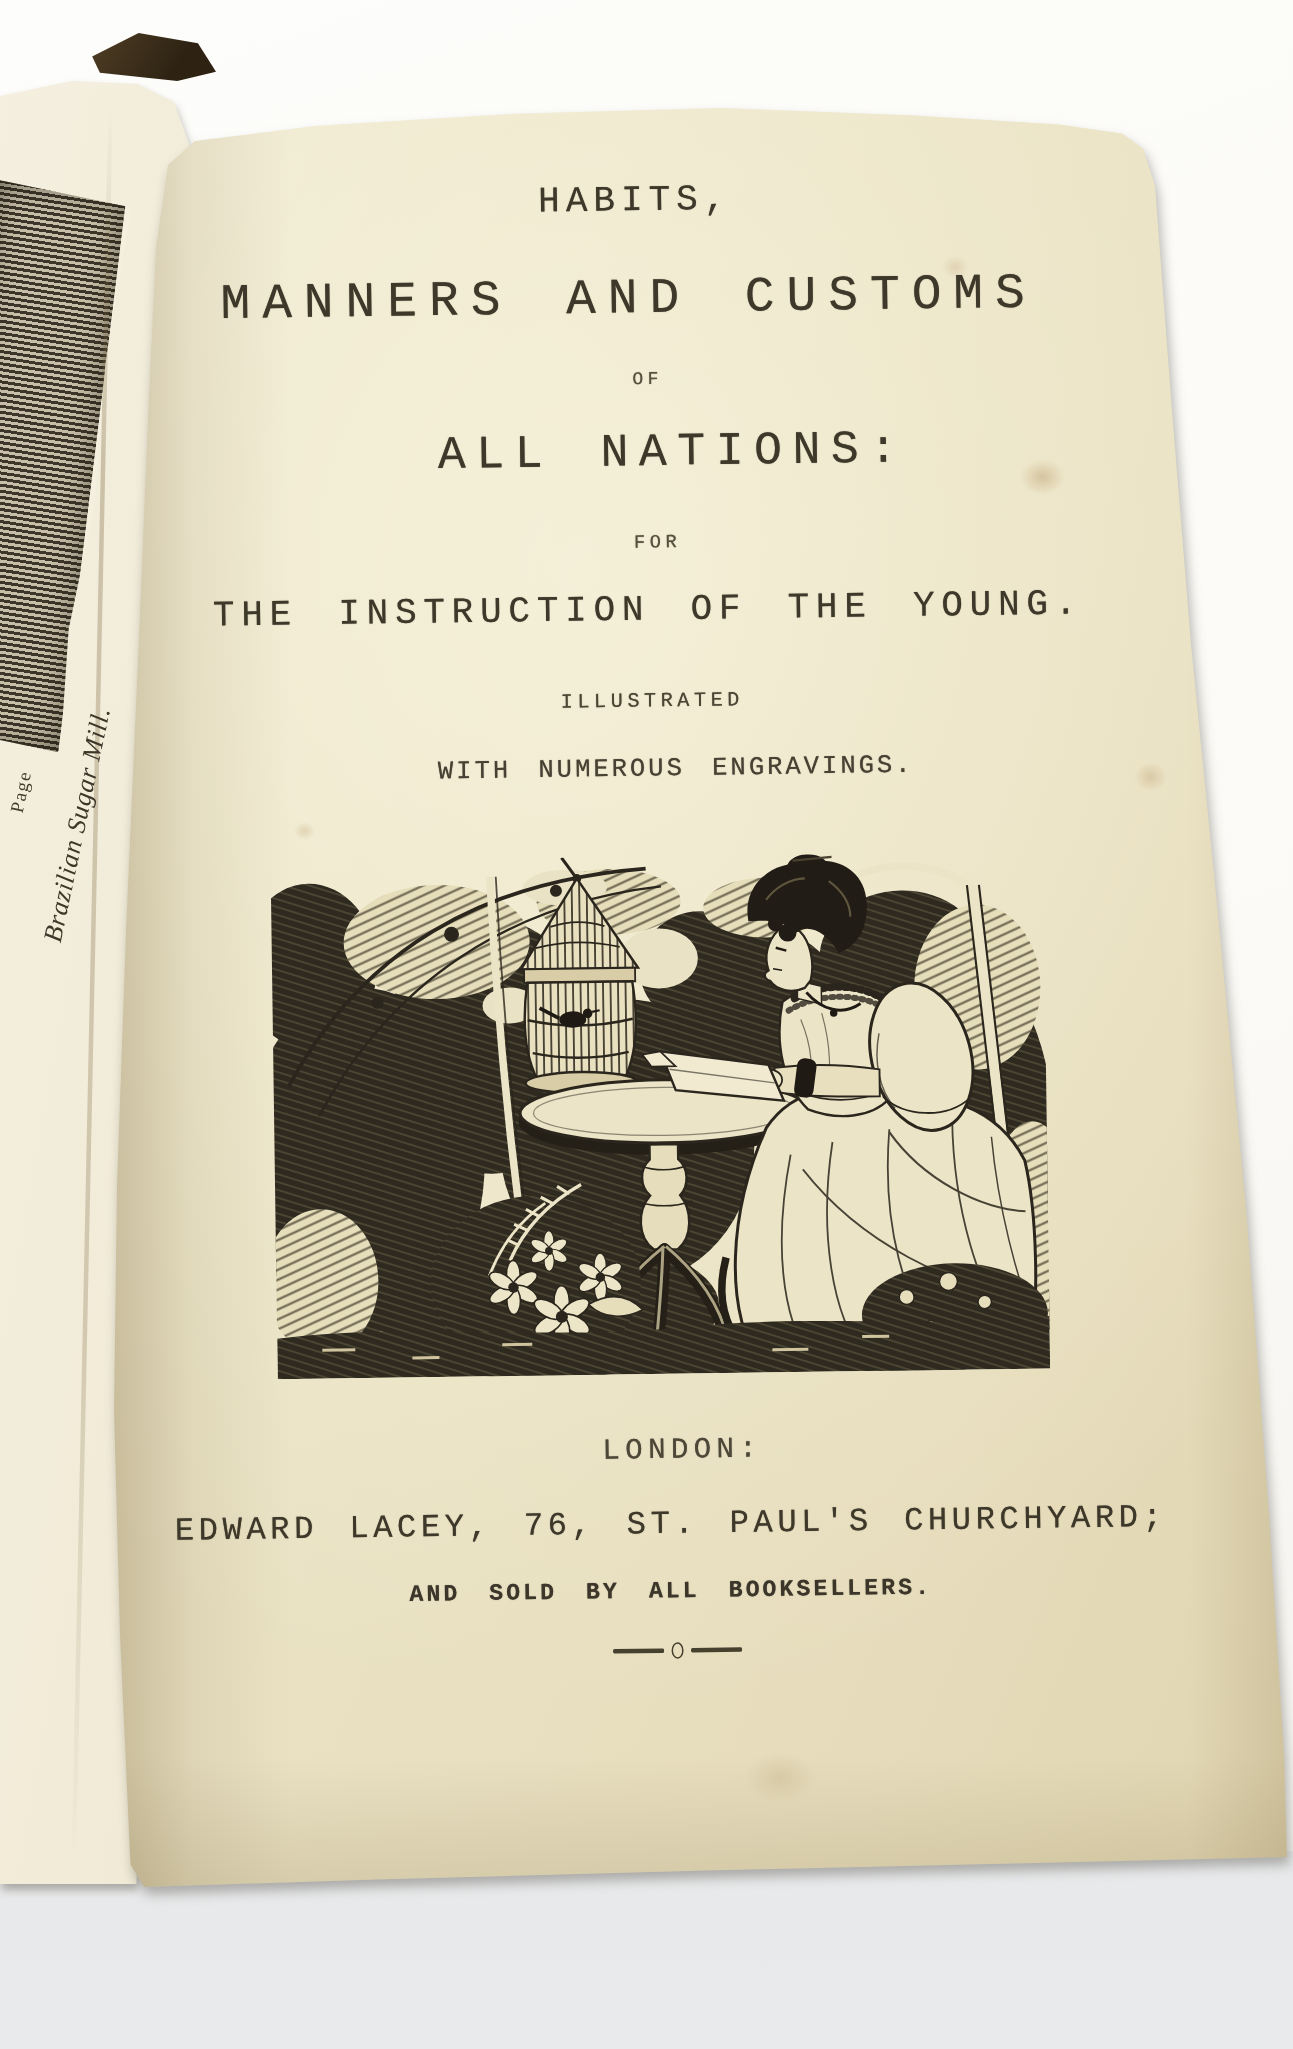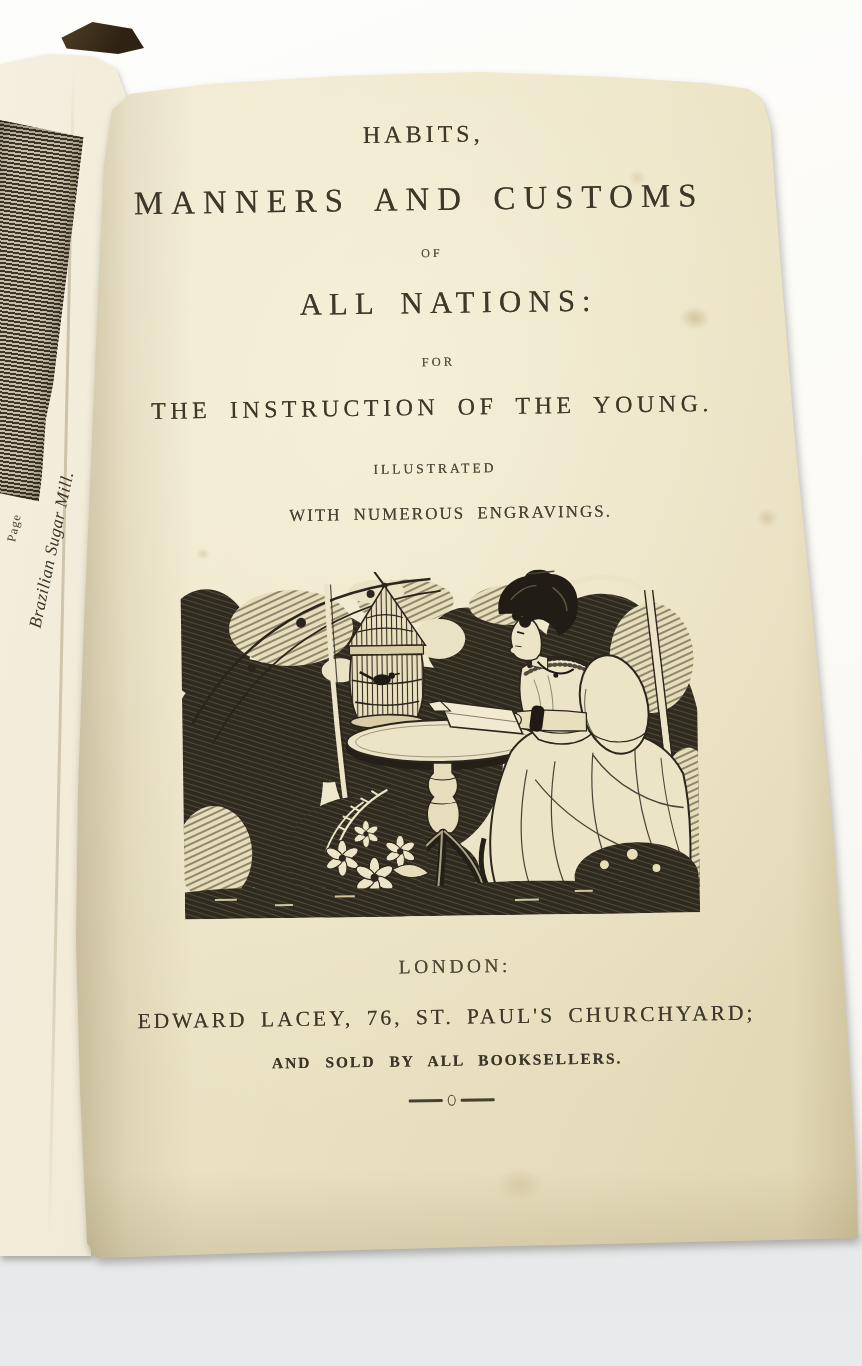--- a/index.html
+++ b/index.html
@@ -34,21 +34,21 @@
     transform:rotate(-78deg);text-align:center;font-size:12.5px;letter-spacing:1px;color:#443d2d;}
   .left-edgeline{position:absolute;left:60px;top:70px;width:3px;height:1170px;transform:rotate(1.2deg);
     background:linear-gradient(180deg,rgba(130,110,70,0),rgba(130,110,70,.35) 20%,rgba(130,110,70,.28) 70%,rgba(130,110,70,0));}
 
   
   .twrap{position:absolute;inset:0;filter:drop-shadow(2px 5px 4px rgba(80,78,70,.40));}
   .title-page{position:absolute;inset:0;
     clip-path:polygon(112px 110px,130px 94px,210px 84px,340px 76px,480px 72px,610px 77px,706px 83px,748px 89px,762px 99px,770px 124px,781px 270px,794px 430px,812px 610px,831px 810px,846px 1010px,856px 1170px,858px 1238px,690px 1242px,470px 1247px,250px 1253px,96px 1258px,87px 1243px,80px 1090px,76px 940px,78px 790px,84px 620px,92px 440px,99px 270px,104px 165px);
     background:
       radial-gradient(120% 90% at 45% 28%,rgba(255,252,235,.5),rgba(255,252,235,0) 62%),
-      linear-gradient(112deg,#f1ebd7 0%,#ece5c9 22%,#e9e1c2 48%,#e6dcbb 75%,#dfd4af 100%);}
+      linear-gradient(112deg,#f1ebd7 0%,#ece5c9 22%,#e9e1c2 48%,#e6dcbb 75%,#dfd4af 100%); font-family: Liberation Mono, monospace;}
   .shade-gutter{position:absolute;left:74px;top:60px;width:120px;height:1200px;
     background:linear-gradient(90deg,rgba(125,103,58,.32),rgba(125,103,58,.10) 45%,rgba(125,103,58,0));}
   .shade-right{position:absolute;right:-10px;top:80px;width:80px;height:1170px;
     background:linear-gradient(270deg,rgba(120,100,58,.20),rgba(120,100,58,0));}
   .shade-bottom{position:absolute;left:0;bottom:100px;width:100%;height:95px;
     background:linear-gradient(0deg,rgba(120,100,58,.18),rgba(120,100,58,0));}
   .spot{position:absolute;border-radius:50%;}
   .s1{left:680px;top:306px;width:30px;height:24px;background:radial-gradient(closest-side,rgba(164,128,74,.34),rgba(164,128,74,0));}
   .s2{left:756px;top:508px;width:22px;height:20px;background:radial-gradient(closest-side,rgba(164,128,74,.26),rgba(164,128,74,0));}
   .s3{left:628px;top:170px;width:18px;height:16px;background:radial-gradient(closest-side,rgba(164,128,74,.20),rgba(164,128,74,0));}

